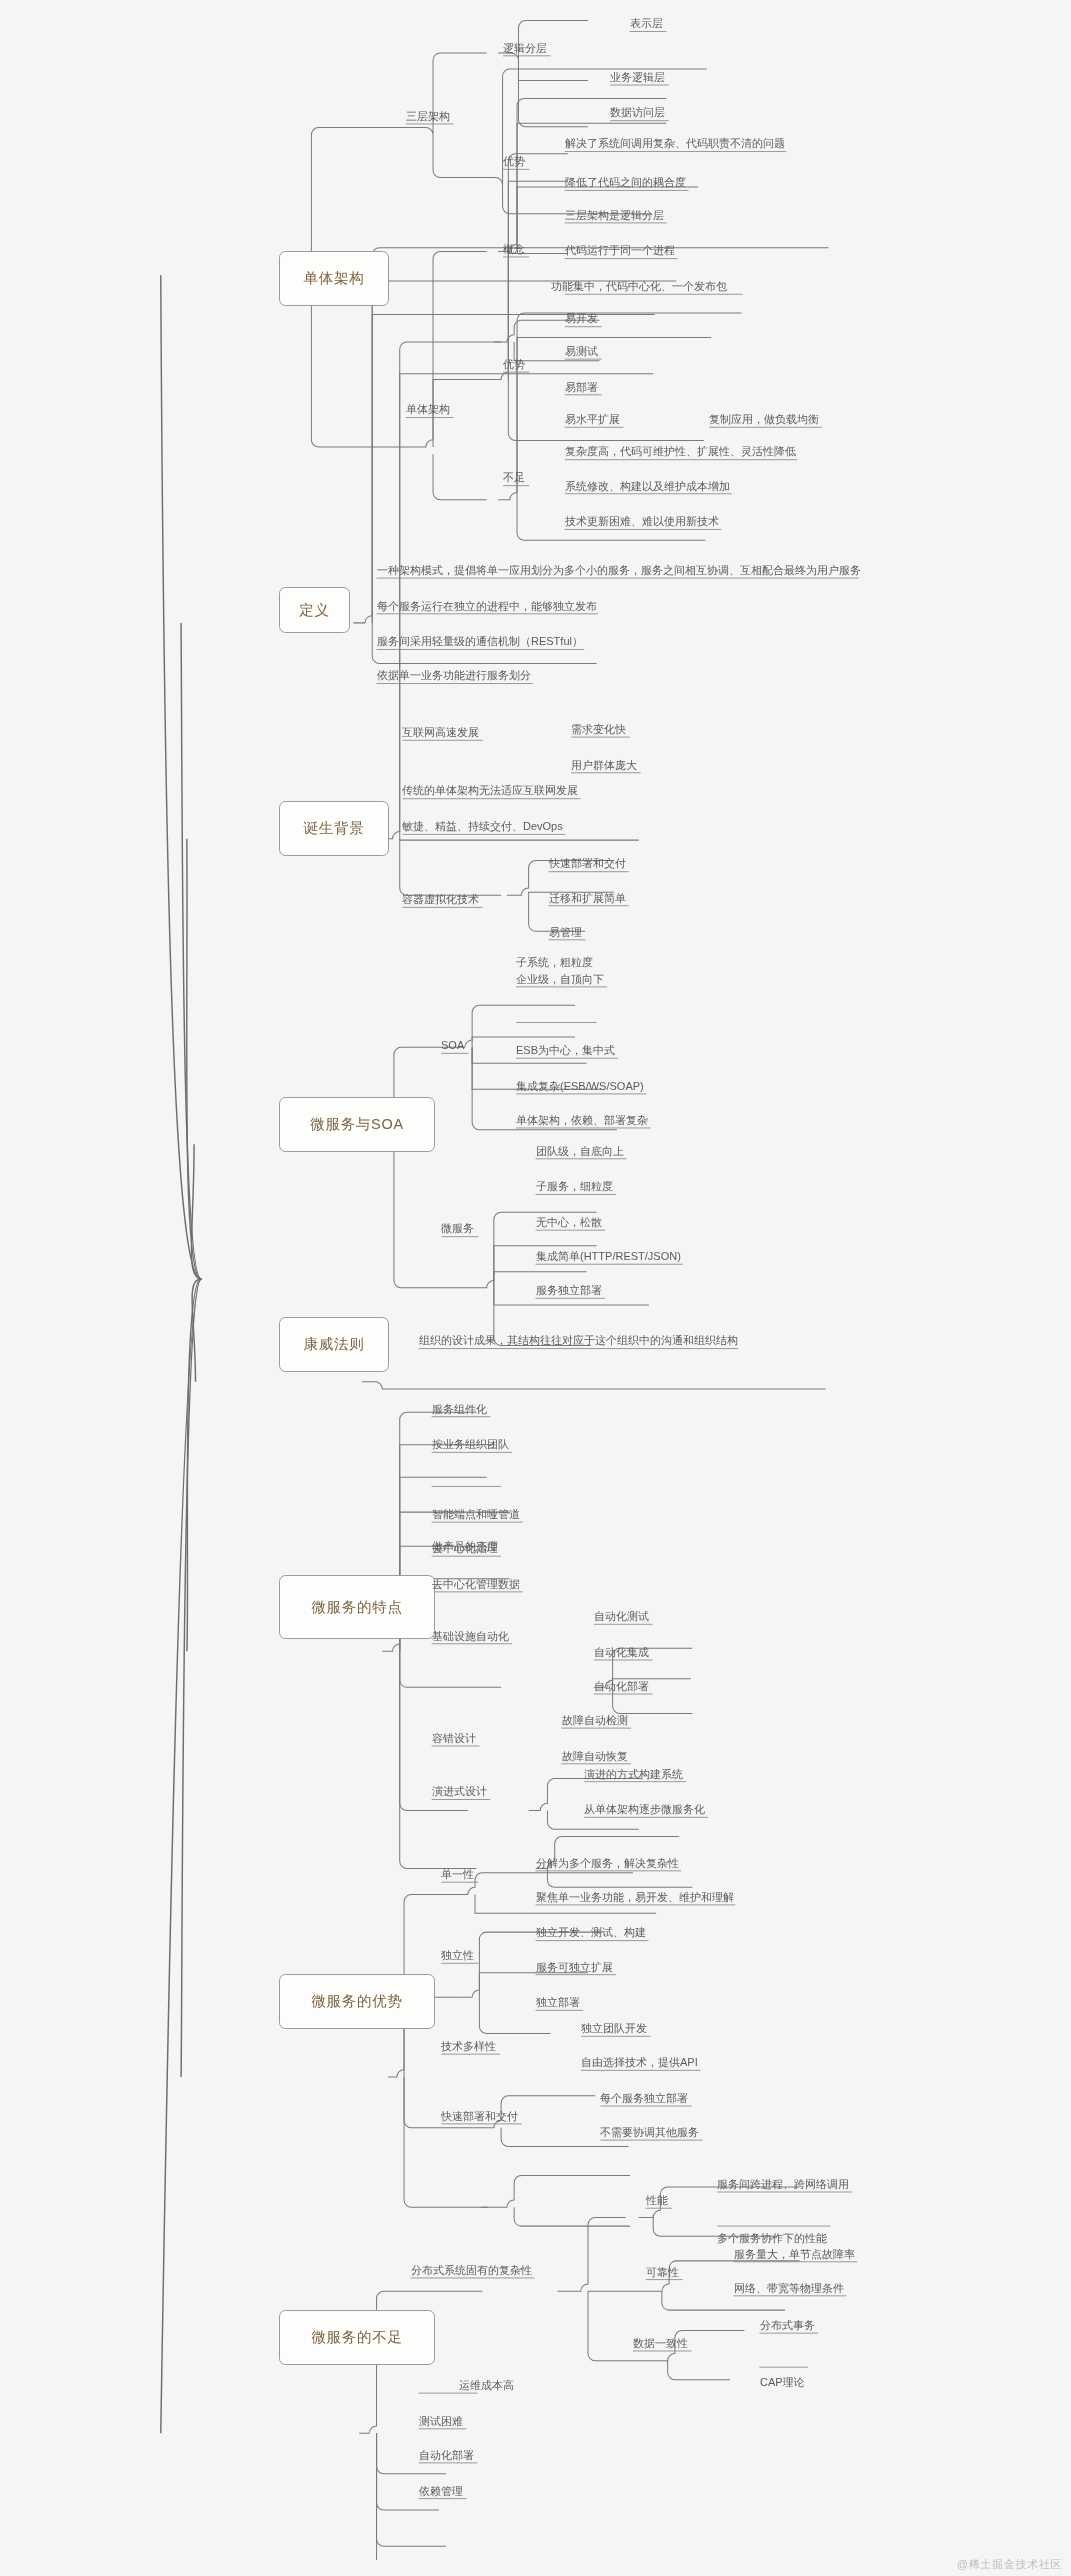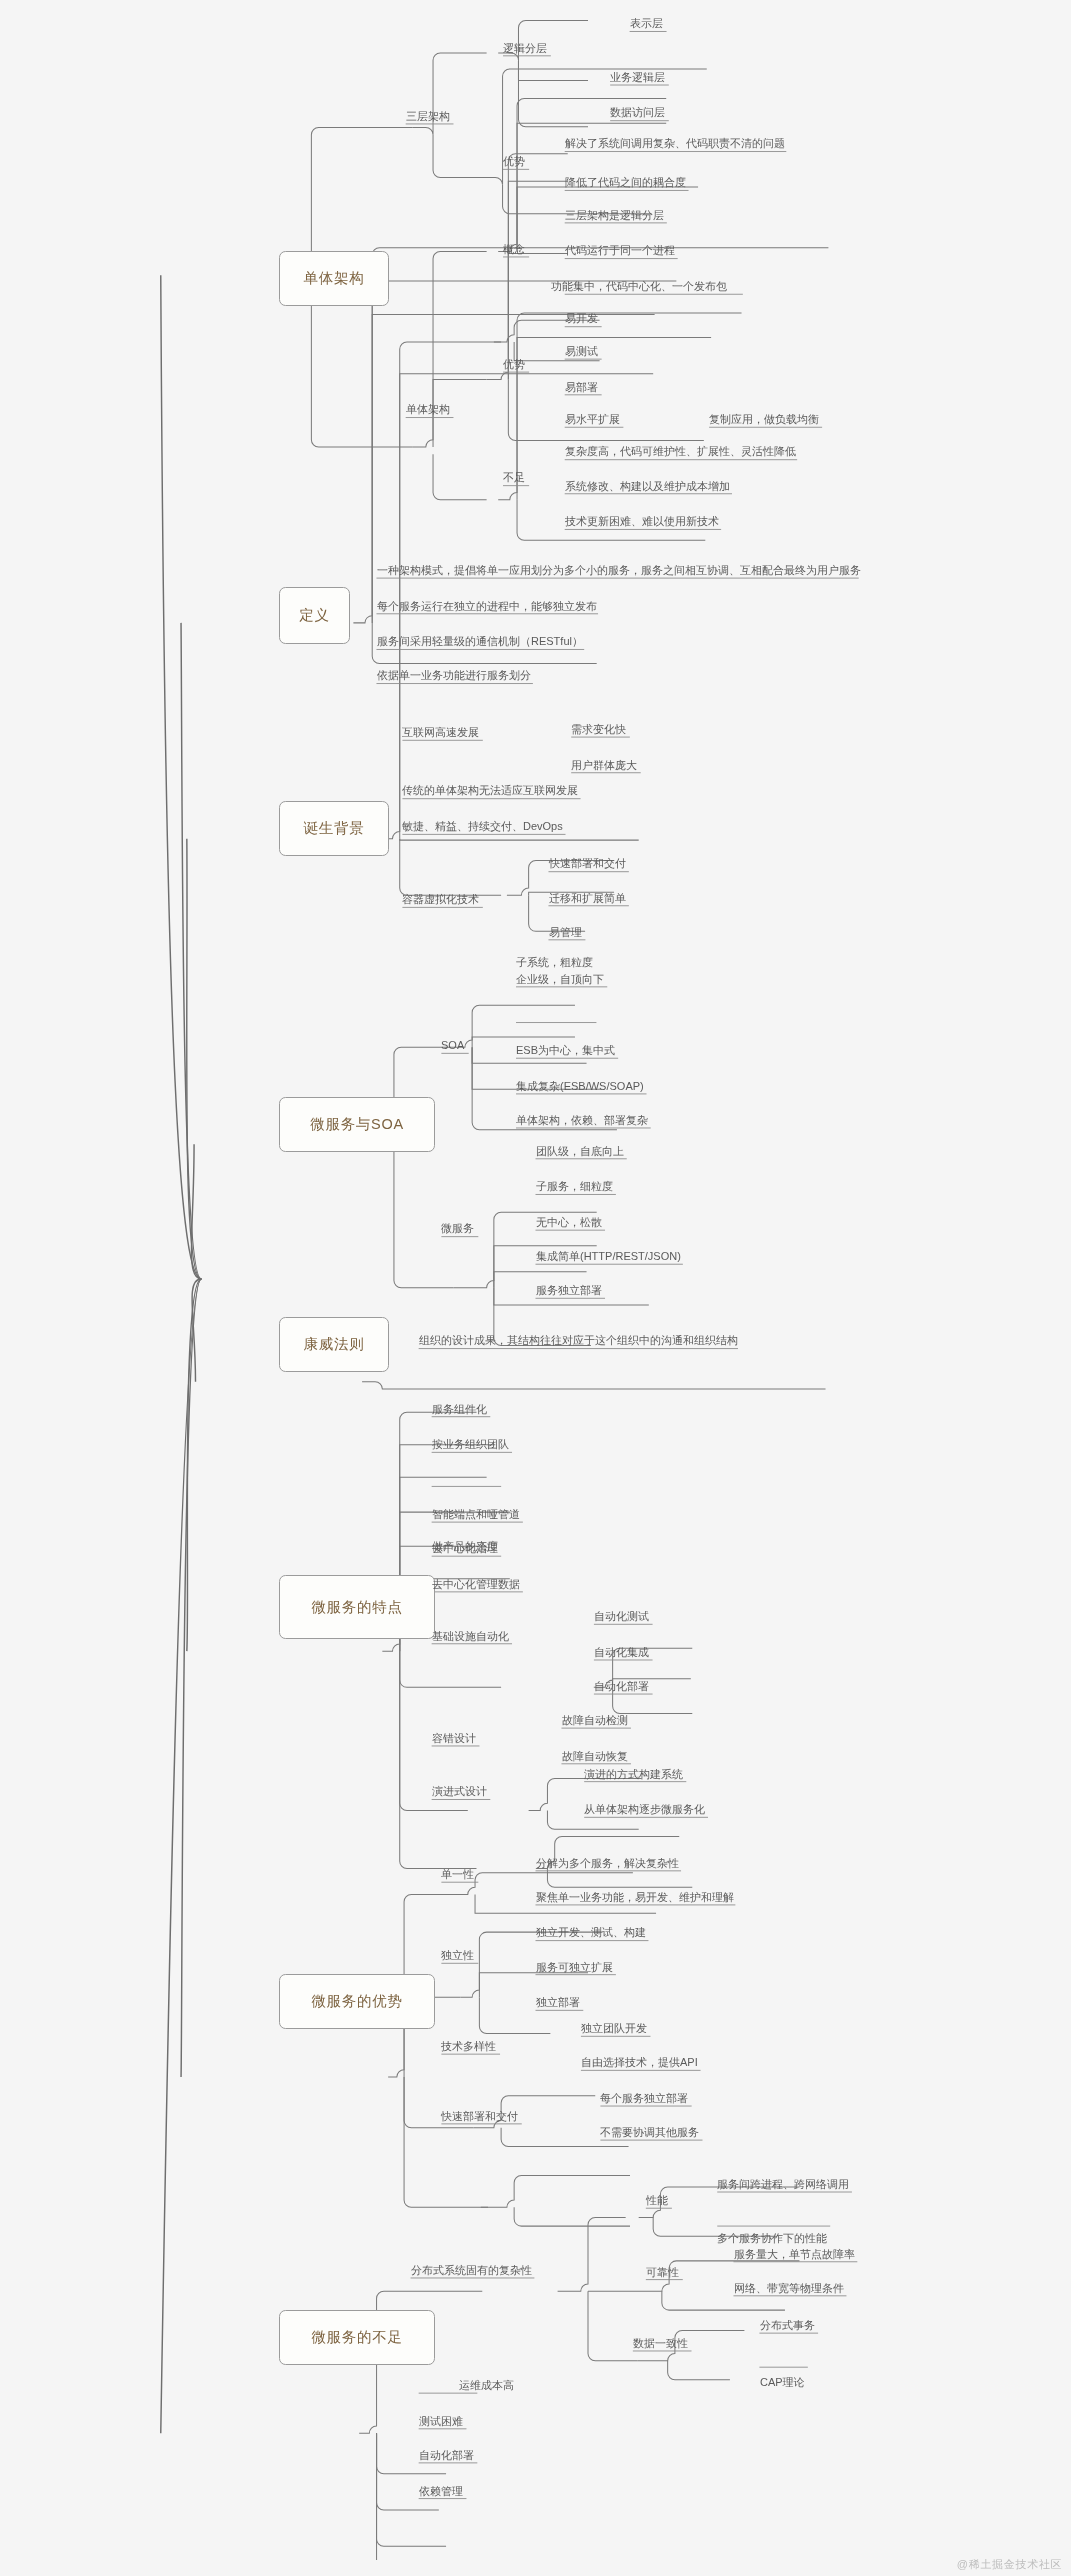--- a/index.html
+++ b/index.html
@@ -256,21 +256,21 @@
         <path d="M1048.7454545454545 3268.8098236775822 h66.84375"></path>
         <path d="M578.1545454545454 3304.648614609572 h81"></path>
         <path d="M578.1545454545454 3353.9269521410583 h66"></path>
         <path d="M578.1545454545454 3400.965365239295 h81"></path>
         <path d="M578.1545454545454 3450.243702770781 h66"></path>
       </g>
   </svg>
 
   <div id="nodelayer">
       <div class="node lvl1" style="left: 279px; top: 251px; width: 110px; height: 55px;">单体架构</div>
-      <div class="node lvl1" style="left: 279px; top: 587px; width: 71px; height: 57px;">定义</div>
+      <div class="node lvl1" style="left: 279px; top: 587px; width: 71px; height: 46px;">定义</div>
       <div class="node lvl1" style="left: 279px; top: 801px; width: 110px; height: 55px;">诞生背景</div>
       <div class="node lvl1" style="left: 279px; top: 1097px; width: 156px; height: 55px;">微服务与SOA</div>
       <div class="node lvl1" style="left: 279px; top: 1317px; width: 110px; height: 55px;">康威法则</div>
       <div class="node lvl1" style="left: 279px; top: 1575px; width: 156px; height: 64px;">微服务的特点</div>
       <div class="node lvl1" style="left: 279px; top: 1974px; width: 156px; height: 55px;">微服务的优势</div>
       <div class="node lvl1" style="left: 279px; top: 2310px; width: 156px; height: 55px;">微服务的不足</div>
       <div class="node txt" style="left: 406px; top: 122px;">三层架构</div>
       <div class="node txt" style="left: 503px; top: 54px;">逻辑分层</div>
       <div class="node txt" style="left: 630px; top: 29px;">表示层</div>
       <div class="node txt" style="left: 610px; top: 83px;">业务逻辑层</div>

